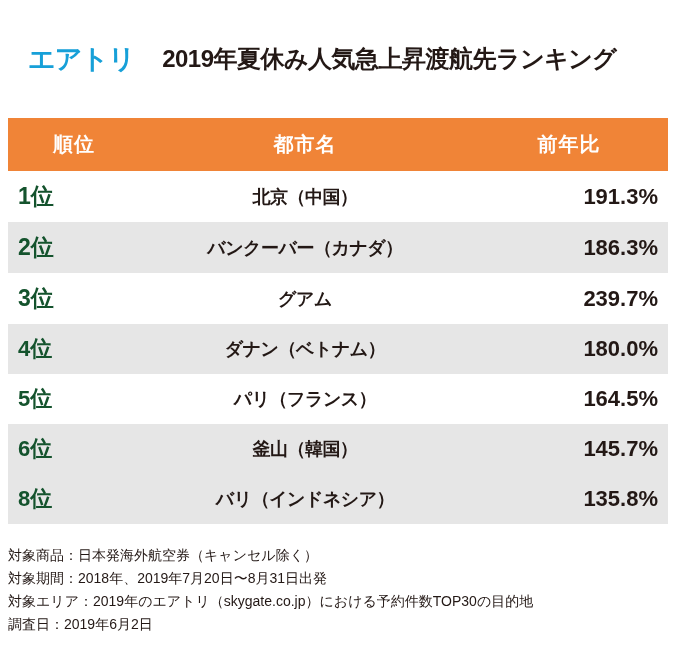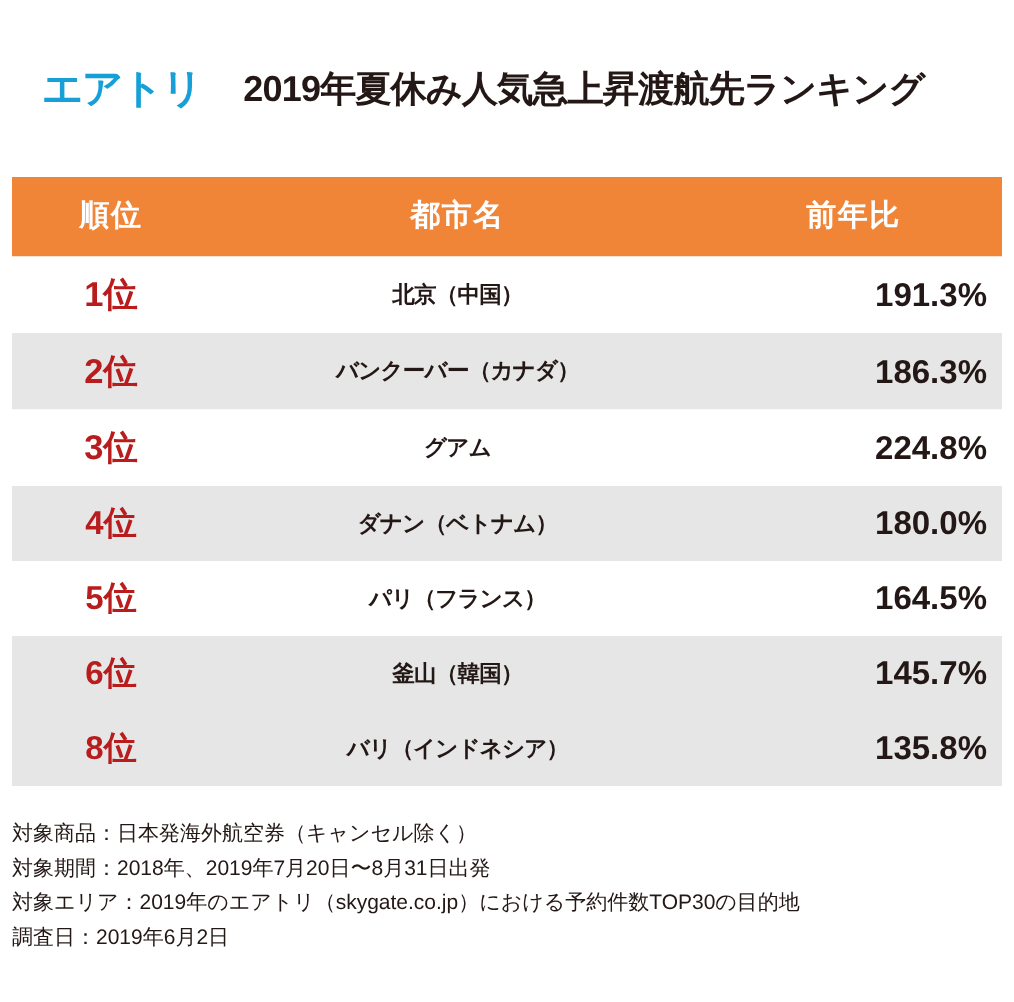--- a/index.html
+++ b/index.html
@@ -76,31 +76,31 @@
   }
   .col-rank  { width: 132px; }
   .col-city  { width: 330px; }
   .col-yoy   { width: 198px; }
 
   tbody tr { height: 39px; }
   tbody tr.alt td { background: #e6e6e6; }
   tbody tr td { background: #ffffff; }
 
   td.rank {
-    text-align: center;
+    text-align: left;
     font-size: 22px;
     font-weight: bold;
-    color: #b91c1c;
+    color: #14532d;
   }
   td.rank.top {
     font-size: 23px;
   }
   td.city {
     text-align: center;
-    font-size: 15px;
+    font-size: 18px;
     font-weight: bold;
     color: #231815;
     letter-spacing: -0.5px;
   }
   td.yoy {
     text-align: right;
     padding-right: 32px;
     font-size: 22px;
     font-weight: bold;
     color: #231815;
@@ -150,21 +150,21 @@
           <td class="yoy">191.3%</td>
         </tr>
         <tr class="alt">
           <td class="rank top">2位</td>
           <td class="city">バンクーバー（カナダ）</td>
           <td class="yoy">186.3%</td>
         </tr>
         <tr>
           <td class="rank top">3位</td>
           <td class="city">グアム</td>
-          <td class="yoy">224.8%</td>
+          <td class="yoy">239.7%</td>
         </tr>
         <tr class="alt">
           <td class="rank">4位</td>
           <td class="city">ダナン（ベトナム）</td>
           <td class="yoy">180.0%</td>
         </tr>
         <tr>
           <td class="rank">5位</td>
           <td class="city">パリ（フランス）</td>
           <td class="yoy">164.5%</td>

